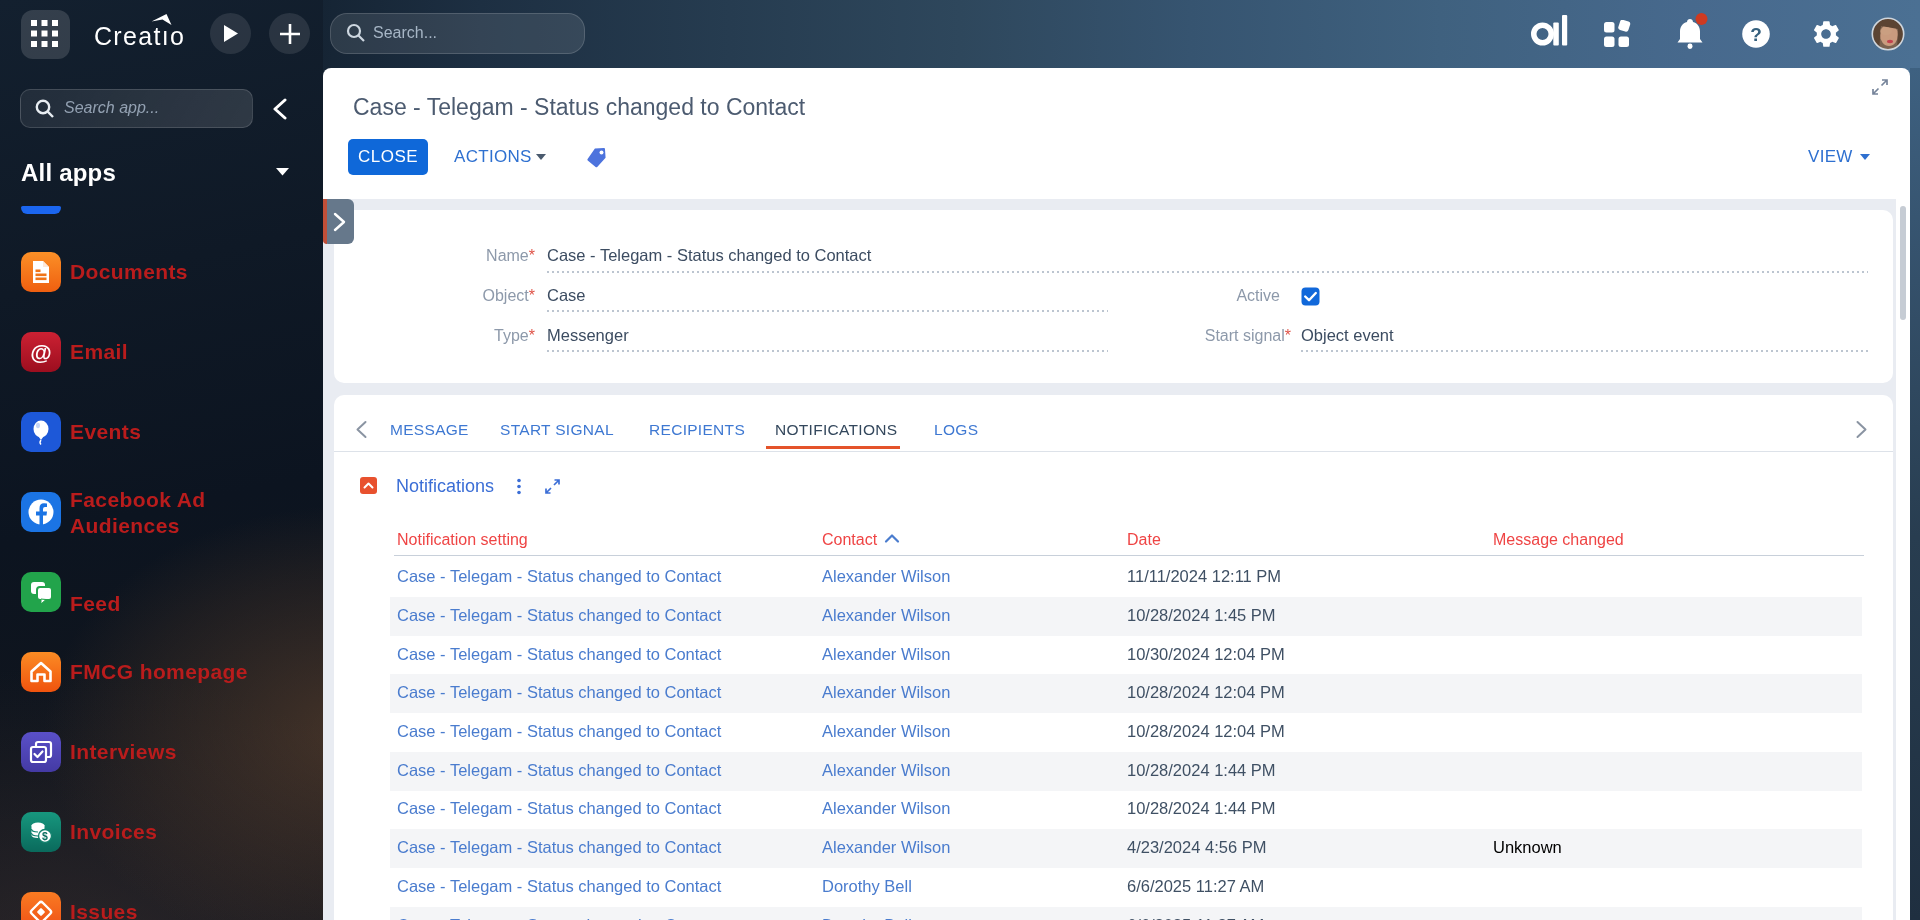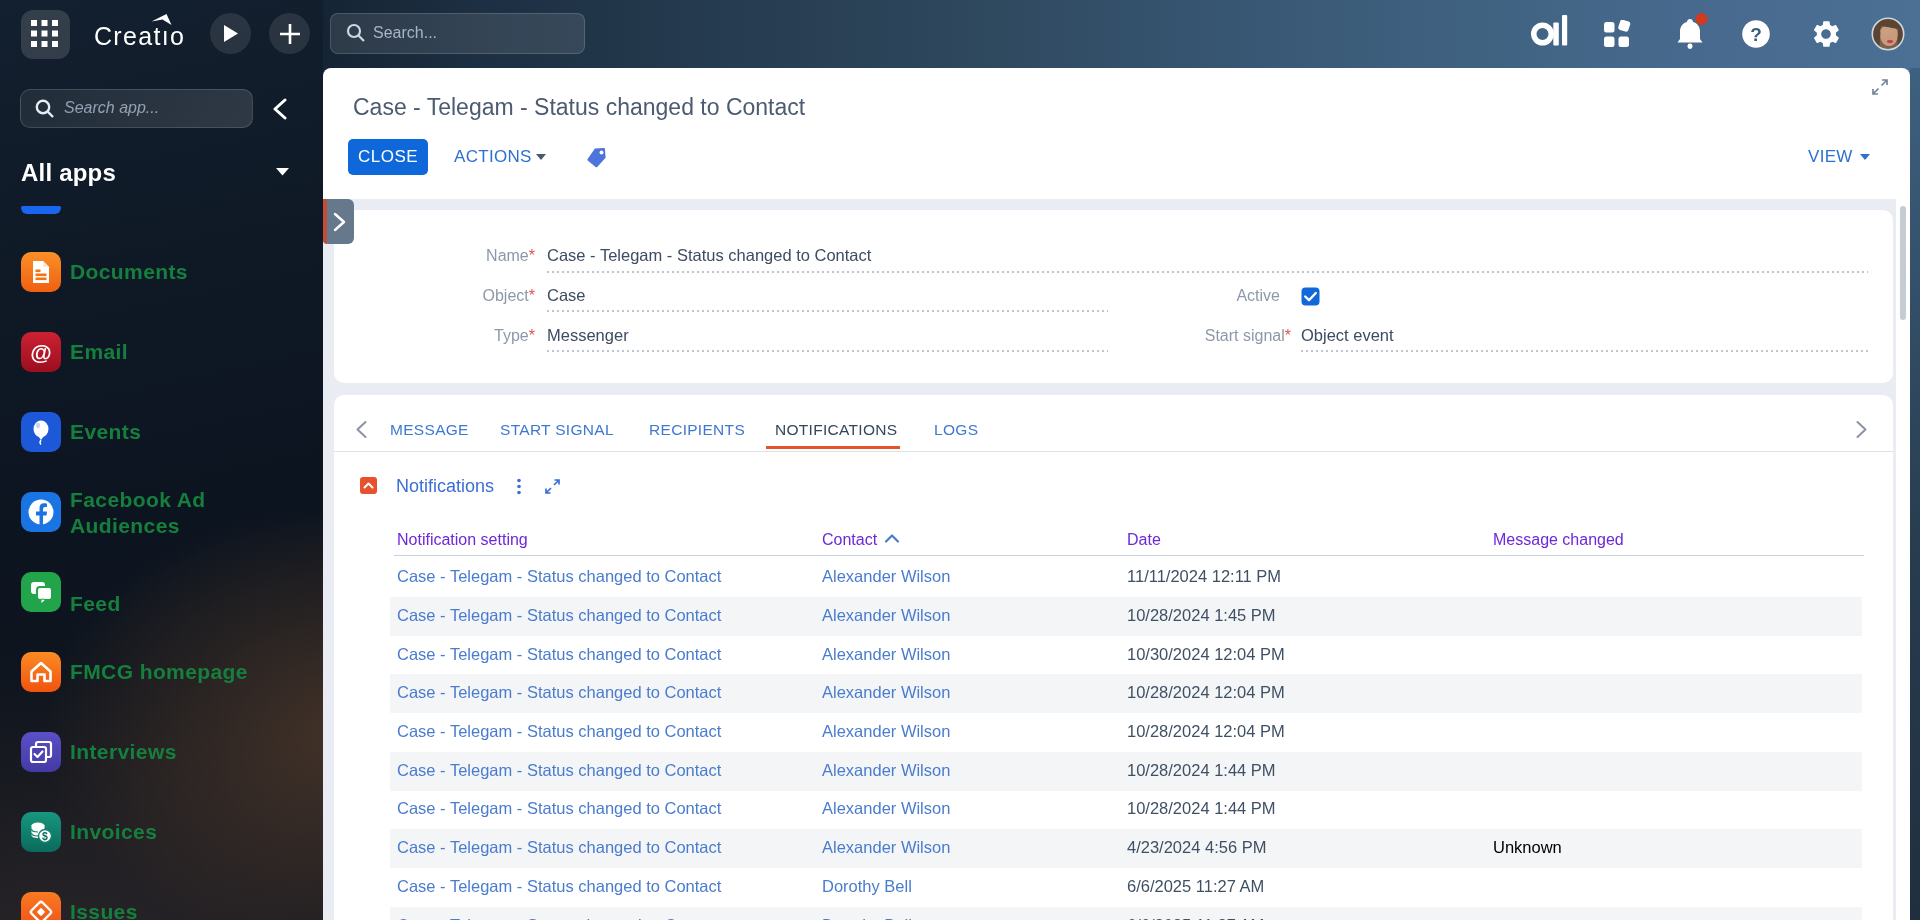--- a/index.html
+++ b/index.html
@@ -16,29 +16,29 @@
       linear-gradient(168deg, #13202f 0%, #0f1926 30%, #0c1420 55%, #10151d 78%, #17191f 100%);
   }
   .rightsliver { left:1910px; top:68px; width:10px; height:852px;
     background:linear-gradient(#3e6181 0%, #34506a 25%, #283d50 55%, #1f2f40 100%); }
   .abs { position:absolute; }
 
   
   .gridbtn { left:21px; top:10px; width:49px; height:49px; border-radius:12px; background:rgba(255,255,255,.14); }
   .logo { left:94px; top:22px; color:#fff; font-size:25px; letter-spacing:1.3px; font-weight:400; }
   .circbtn { width:41px; height:41px; border-radius:50%; background:rgba(255,255,255,.10); }
-  .tsearch { left:330px; top:13px; width:255px; height:41px; border-radius:8px; background:rgba(255,255,255,.10); border:1px solid rgba(255,255,255,.15); }
+  .tsearch { left:330px; top:13px; width:255px; height:41px; border-radius:17px; background:rgba(255,255,255,.10); border:1px solid rgba(255,255,255,.15); }
   .tsearch span { position:absolute; left:42px; top:10px; font-size:16px; color:#a7b6c6; }
 
   
   .ssearch { left:20px; top:89px; width:233px; height:39px; border-radius:10px; background:linear-gradient(120deg, rgba(255,255,255,.07), rgba(255,255,255,.13)); border:1px solid rgba(255,255,255,.14);font-style:italic; }
   .ssearch span { position:absolute; left:43px; top:9px; font-size:16px; color:#93a1b2; }
   .allapps { left:21px; top:159px; color:#fff; font-size:24px; font-weight:700; letter-spacing:.2px; }
   .bluedash { left:21px; top:206px; width:40px; height:8px; background:#1b66f0; border-radius:2px 2px 7px 7px; }
-  .applabel { left:70px; color:#15803d; font-size:21px; font-weight:700; letter-spacing:.4px; }
+  .applabel { left:70px; color:#b91c1c; font-size:21px; font-weight:700; letter-spacing:.4px; }
 
   
   .card { left:323px; top:68px; width:1587px; height:852px; background:#fff; border-radius:8px 8px 0 0; }
   .title { left:353px; top:94px; font-size:23px; color:#4c5b70; }
   .closebtn { left:348px; top:139px; width:80px; height:36px; border-radius:5px; background:#0f68d9; color:#fff; font-size:17px; letter-spacing:.5px; text-align:center; line-height:36px; }
   .actions { left:454px; top:147px; font-size:17px; color:#2e70d0; letter-spacing:.3px; }
   .viewbtn { left:1808px; top:147px; font-size:17px; color:#2e70d0; letter-spacing:.3px; }
   .caret { width:0; height:0; border-left:5.5px solid transparent; border-right:5.5px solid transparent; border-top:6px solid #4a5a6e; }
 
   .grayarea { left:323px; top:199px; width:1573px; height:721px; background:#e9ecf2; }
@@ -54,21 +54,21 @@
   .fvalue { font-size:16.5px; color:#3c4c61; }
   .dotline { height:2px; background:repeating-linear-gradient(to right, #bcc5d0 0px, #bcc5d0 1.6px, transparent 1.6px, transparent 5px); }
 
   .tabspanel { left:334px; top:395px; width:1559px; height:525px; background:#fff; border-radius:10px 10px 0 0; }
   .tab { top:421px; font-size:15.5px; letter-spacing:.3px; color:#3e78d2; }
   .tab.active { color:#33475c; }
   .orangebar { left:766px; top:446px; width:134px; height:3px; background:#e4532a; }
   .tabsep { left:334px; top:451px; width:1559px; height:1px; background:#dde2e9; }
 
   .ntitle { left:396px; top:476px; font-size:18px; color:#3b6ed6; }
-  .thead { top:531px; font-size:16px; color:#6d28d9; }
+  .thead { top:531px; font-size:16px; color:#ef4444; }
   .theadline { left:394px; top:555px; width:1470px; height:1px; background:#c8d0da; }
   .row { left:390px; width:1472px; height:39px; }
   .row.odd { background:#f4f5f7; }
   .cell { position:absolute; top:9px; font-size:16.5px; white-space:nowrap; }
   .c1 { left:7px; color:#4a7cce; }
   .c2 { left:432px; color:#4a7cce; }
   .c3 { left:737px; color:#3f5064; }
   .c4 { left:1103px; color:#000000; }
 </style>
 </head>

